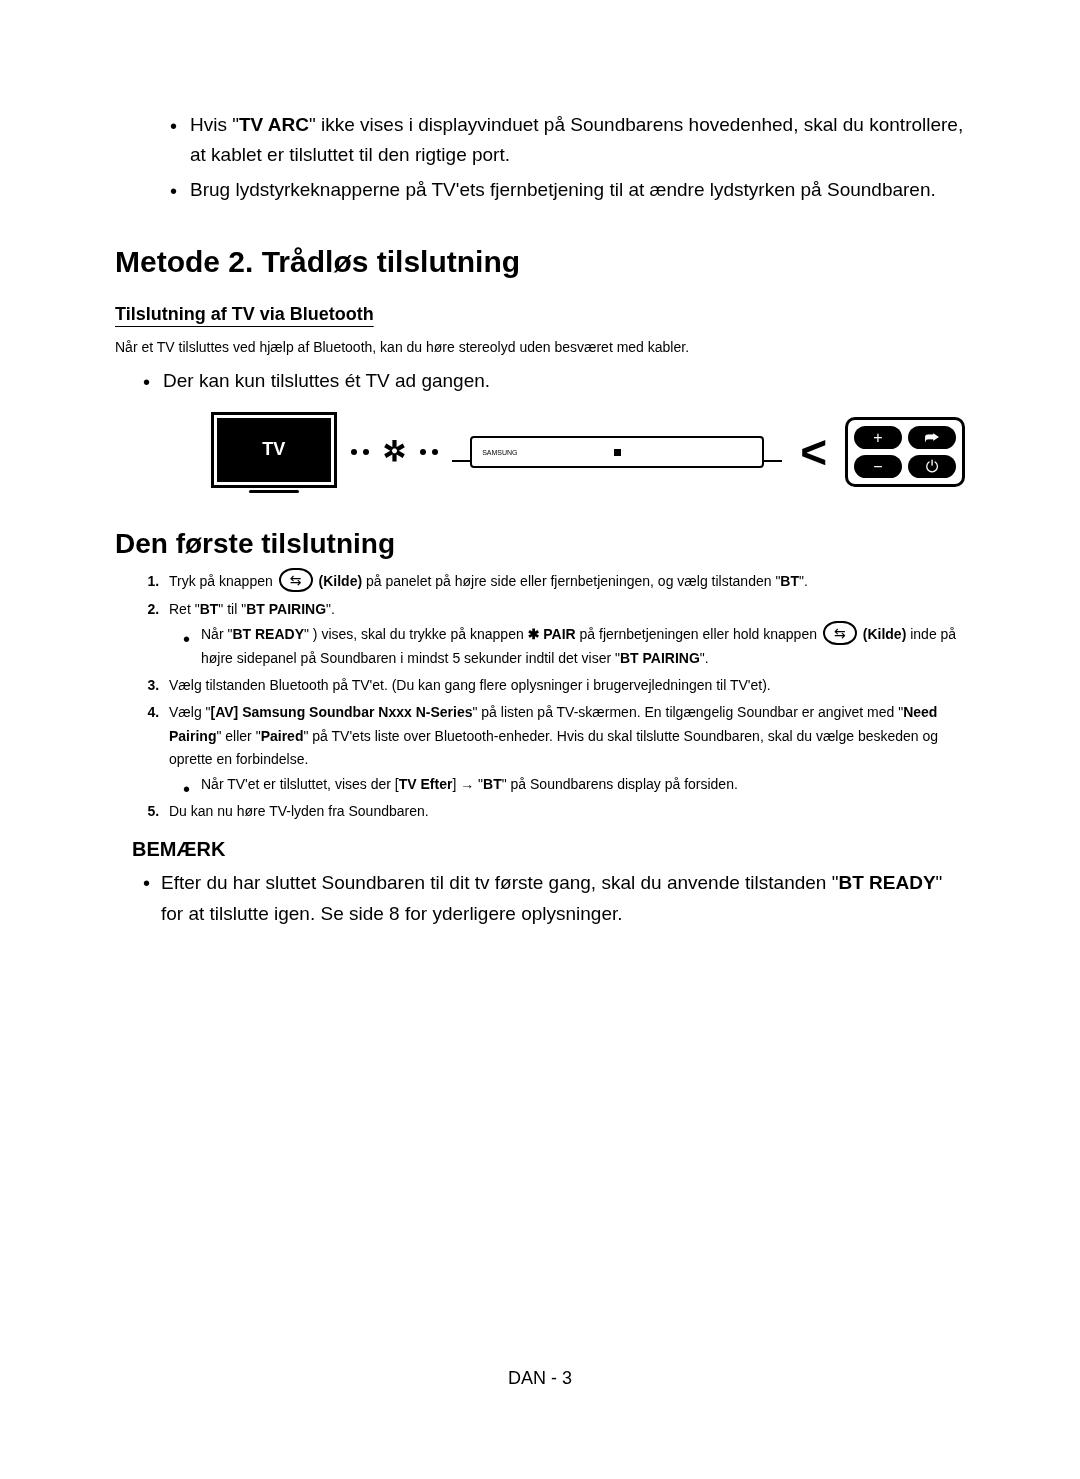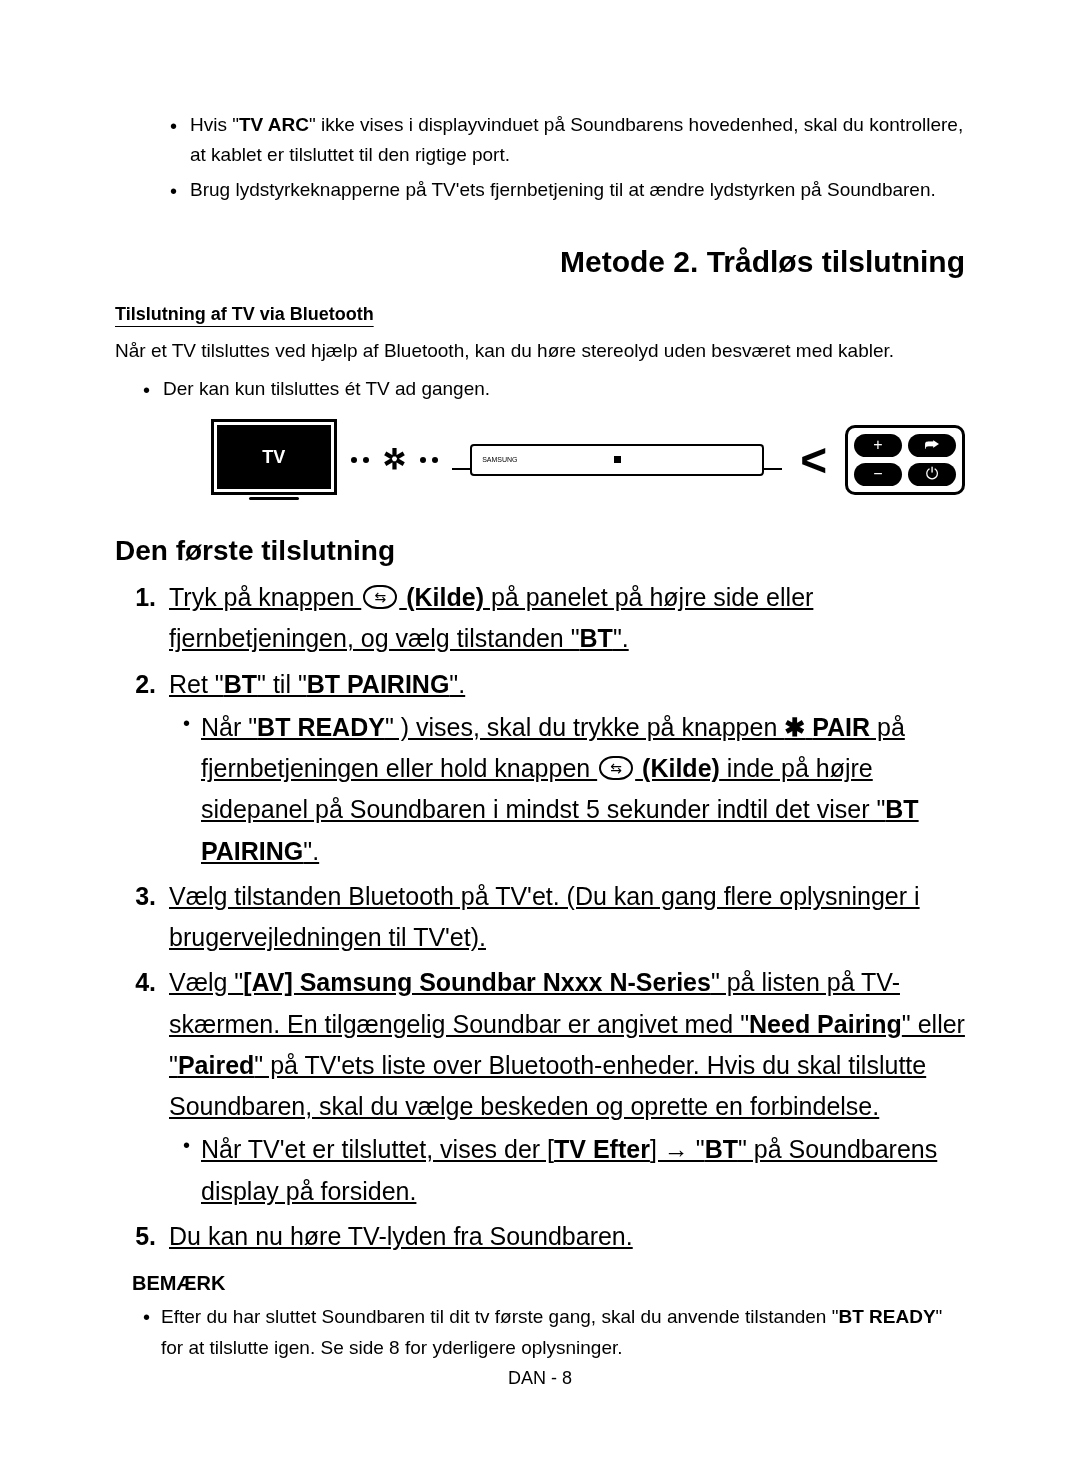--- a/index.html
+++ b/index.html
@@ -31,32 +31,31 @@
   ul.top-bullets li::before {
     content: "•";
     position: absolute;
     left: 0;
     font-size: 20px;
   }
   h1.method-title {
     font-size: 30px;
     font-weight: bold;
     margin: 30px 0 25px 0;
-    text-align: right;
   }
   h2.sub-title {
     font-size: 18px;
     font-weight: bold;
     text-decoration: underline;
     text-decoration-thickness: 1px;
     text-underline-offset: 6px;
     margin: 0 0 12px 0;
   }
   p.intro {
-    font-size: 19px;
+    font-size: 14px;
     margin: 0 0 8px 0;
     line-height: 1.5;
   }
   ul.single-bullet {
     margin: 0 0 15px 0;
     padding-left: 28px;
     list-style: none;
   }
   ul.single-bullet li {
     position: relative;
@@ -112,23 +111,22 @@
   }
   .rbtn.oval { border-radius:12px; }
   h3.step-title {
     font-size: 28px;
     font-weight: bold;
     margin: 0 0 10px 0;
   }
   ol.steps {
     margin: 0 0 15px 0;
     padding-left: 48px;
-    font-size: 25px;
+    font-size: 14px;
     line-height: 1.65;
-    text-decoration: underline;
   }
   ol.steps > li {
     padding-left: 6px;
     margin-bottom: 4px;
   }
   ol.steps > li::marker {
     font-weight: bold;
   }
   ol.steps ul {
     list-style:none;
@@ -253,14 +251,14 @@
     <li>Du kan nu høre TV-lyden fra Soundbaren.</li>
   </ol>
 
   <h3 class="note-title">BEMÆRK</h3>
   <ul class="note-list">
     <li>
       <span>Efter du har sluttet Soundbaren til dit tv første gang, skal du anvende tilstanden "</span><strong>BT READY</strong><span>" for at tilslutte igen.  Se side 8 for yderligere oplysninger.</span>
     </li>
   </ul>
 
-  <div class="footer">DAN - 8</div>
+  <div class="footer">DAN - 3</div>
 </div>
 
 </body></html>

